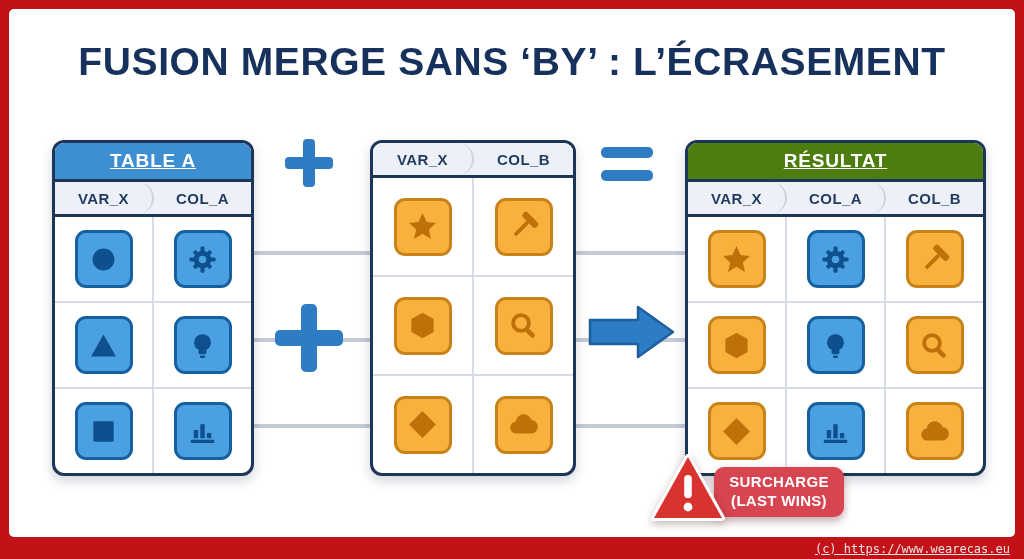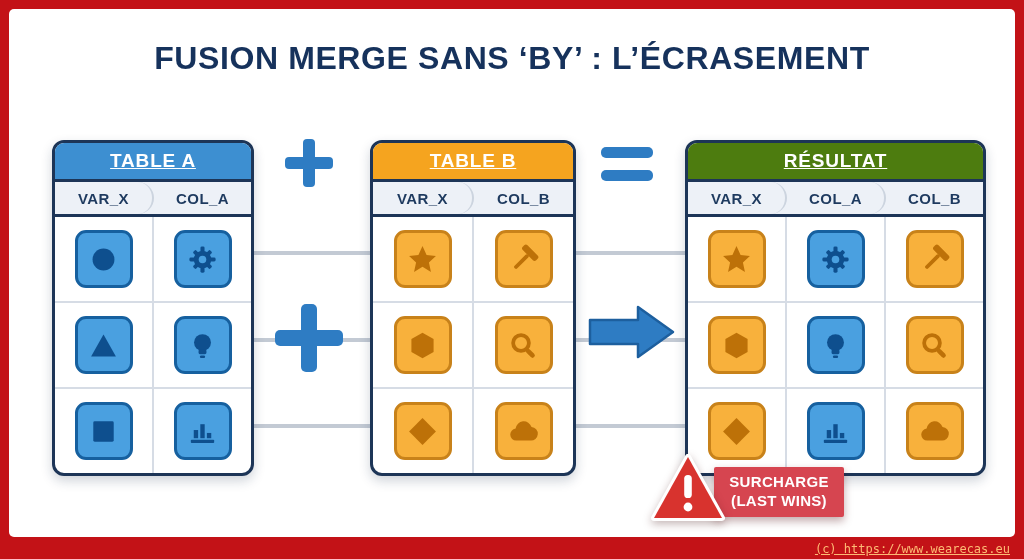--- a/index.html
+++ b/index.html
@@ -7,21 +7,21 @@
     position:relative;width:1024px;height:559px;overflow:hidden;
     font-family:"Liberation Sans", sans-serif;
     background:#c31217;
   }
   .paper{
     position:absolute;left:9px;top:9px;right:9px;bottom:22px;
     background:#ffffff;border-radius:5px;
   }
   .page-title{
     position:absolute;left:0;top:40px;width:100%;text-align:center;
-    font-size:32px;font-weight:800;color:#16325c;letter-spacing:.6px;
+    font-size:39px;font-weight:800;color:#16325c;letter-spacing:.6px;
   }
   
   .card{
     position:absolute;background:#fff;border:3px solid #1d3557;border-radius:12px;
     box-shadow:0 5px 12px rgba(20,40,70,.20);
     display:flex;flex-direction:column;overflow:hidden;z-index:3;
   }
   .card-header{
     height:36px;flex:0 0 36px;display:flex;align-items:center;justify-content:center;
     color:#fff;font-weight:800;font-size:19px;letter-spacing:.8px;
@@ -51,28 +51,28 @@
   .tile svg{display:block;}
   
   .connector{position:absolute;height:4px;background:#c3cad4;border-radius:2px;z-index:1;}
   
   .op{position:absolute;z-index:2;}
   .eq-bar{width:52px;height:11px;background:#2e7cc3;border-radius:5px;}
   .eq-bar + .eq-bar{margin-top:12px;}
   
   .warning-triangle{position:absolute;z-index:6;filter:drop-shadow(0 3px 4px rgba(60,10,10,.3));}
   .badge{
-    position:absolute;z-index:5;background:#d64550;color:#fff;border-radius:2px;
+    position:absolute;z-index:5;background:#d64550;color:#fff;border-radius:10px;
     display:flex;flex-direction:column;align-items:center;justify-content:center;
     font-weight:800;font-size:15px;line-height:1.25;letter-spacing:.3px;
     box-shadow:0 4px 8px rgba(80,10,15,.35);
   }
   .copyright{
     position:absolute;right:14px;bottom:3px;z-index:10;
-    font-family:"DejaVu Sans Mono", monospace;font-size:12px;color:#fdba74;
+    font-family:"DejaVu Sans Mono", monospace;font-size:12px;color:#e5e5e5;
     text-decoration:underline;
   }
 </style>
 </head>
 <body>
 
 <div class="stage" style="background: rgb(195, 18, 23);">
   <div class="paper"></div>
 
   <div class="page-title">FUSION MERGE SANS ‘BY’ : L’ÉCRASEMENT</div>
@@ -159,21 +159,20 @@
   <div class="op" style="left:282px;top:136px;">
     <svg width="54" height="54" viewBox="0 0 54 54">
         <g fill="#2e7cc3">
           <rect x="21" y="3" width="12" height="48" rx="4"></rect>
           <rect x="3" y="21" width="48" height="12" rx="4"></rect>
         </g>
       </svg>
   </div>
 
   <div class="card" style="left:370px;top:140px;width:200px;height:330px;">
-    <div class="card-header" style="background:#f5a41f">TABLE B</div>
     <div class="col-row">
       <div class="col-cell">VAR_X</div>
       <div class="col-cell">COL_B</div>
     </div>
     <div class="tbody">
       <div class="trow">
         <div class="tcell">
             <span class="tile orange">
               <svg viewBox="0 0 24 24" width="35" height="35" fill="currentColor">
                 <polygon points="12,2.8 14.8,8.9 21.2,9.6 16.4,14 17.8,20.5 12,17 6.2,20.5 7.6,14 2.8,9.6 9.2,8.9"></polygon>

